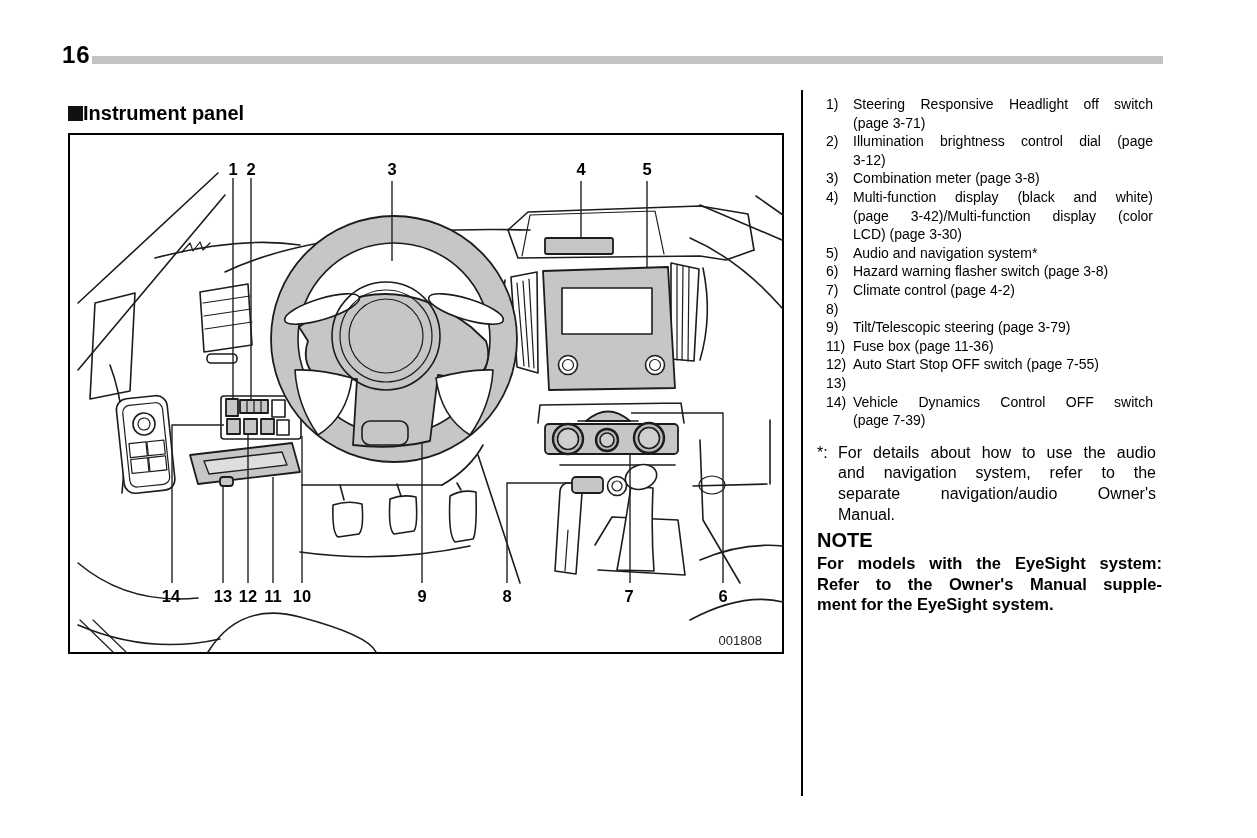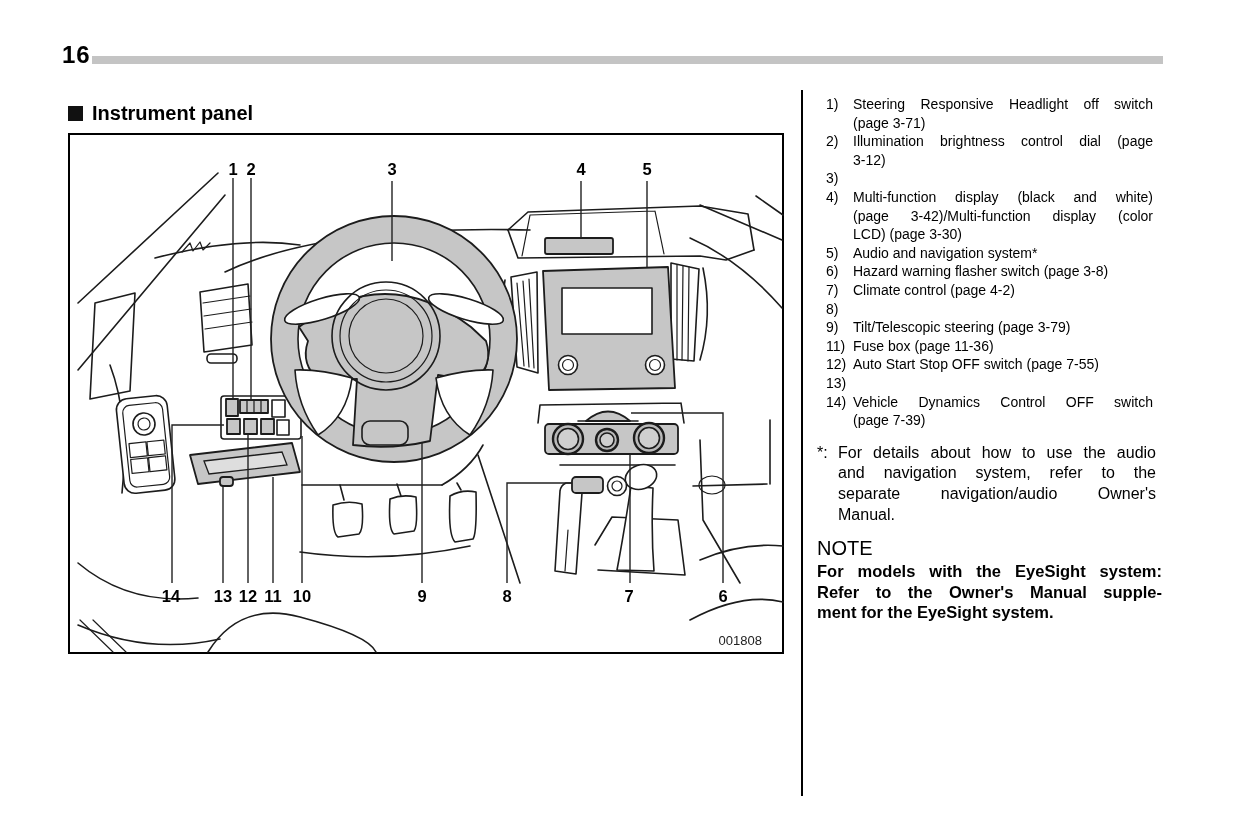--- a/index.html
+++ b/index.html
@@ -1,32 +1,32 @@
 <!DOCTYPE html>
 <html><head>
 <meta charset="utf-8">
 <style>
   html,body{margin:0;padding:0}
   body{width:1257px;height:838px;background:#fff;font-family:"Liberation Sans",sans-serif;color:#000;position:relative;overflow:hidden}
   .abs{position:absolute}
   #pageno{left:62px;top:41px;font-size:24px;font-weight:bold;letter-spacing:1px}
   #topbar{left:92px;top:56px;width:1071px;height:8px;background:#c4c4c4}
-  #heading{left:68px;top:102px;display:flex;align-items:center;gap:9px;font-size:20px;font-weight:bold}
+  #heading{left:68px;top:102px;display:flex;align-items:center;font-size:20px;font-weight:bold}
   #heading .sq{width:15px;height:15px;background:#111;flex:none}
   #figurewrap{left:68px;top:133px;width:716px;height:521px}
   #divider{left:801px;top:90px;width:2px;height:706px;background:#000}
   #rightcol{left:817px;top:95px;width:346px}
   .li{display:flex;font-size:14px;line-height:18.6px}
   .li .num{width:36px;flex:none;padding-left:9px;box-sizing:border-box}
   .li .txt{width:300px}
   .j{text-align:justify;text-align-last:justify}
   #footnote{margin-top:13px;display:flex;font-size:16px;line-height:20.8px}
   #footnote .mk{width:21px;flex:none}
   #footnote .fl{width:318px}
-  #note-heading{margin-top:9px;font-size:20px;font-weight:normal;line-height:26px}
+  #note-heading{margin-top:1px;font-size:20px;font-weight:bold;line-height:26px}
   #note-body{font-size:16.5px;font-weight:bold;line-height:20.8px;width:345px}
   
   .ln{fill:none;stroke:#1c1c1c;stroke-width:1.6;stroke-linecap:round;stroke-linejoin:round}
   .thin{stroke-width:1.2}
   .g{fill:#c6c6c6;stroke:#1c1c1c;stroke-width:1.8;stroke-linejoin:round}
   .w{fill:#fff;stroke:#1c1c1c;stroke-width:1.6;stroke-linejoin:round}
   .cl{fill:none;stroke:#222;stroke-width:1.4}
   text.n{font:bold 16.5px "Liberation Sans",sans-serif;fill:#000;text-anchor:middle}
   #figcode{font:13px "Liberation Sans",sans-serif;fill:#222;text-anchor:end}
 </style>
@@ -235,20 +235,23 @@
     </div>
   <div class="li">
       <div class="num">2)</div>
       <div class="txt">
         <div class="j">Illumination brightness control dial (page</div>
         <div>3-12)</div>
       </div>
     </div>
   <div class="li">
       <div class="num">3)</div>
+      <div class="txt">
+        <div>Combination meter (page 3-8)</div>
+      </div>
     </div>
   <div class="li">
       <div class="num">4)</div>
       <div class="txt">
         <div class="j">Multi-function display (black and white)</div>
         <div class="j">(page 3-42)/Multi-function display (color</div>
         <div>LCD) (page 3-30)</div>
       </div>
     </div>
   <div class="li">

